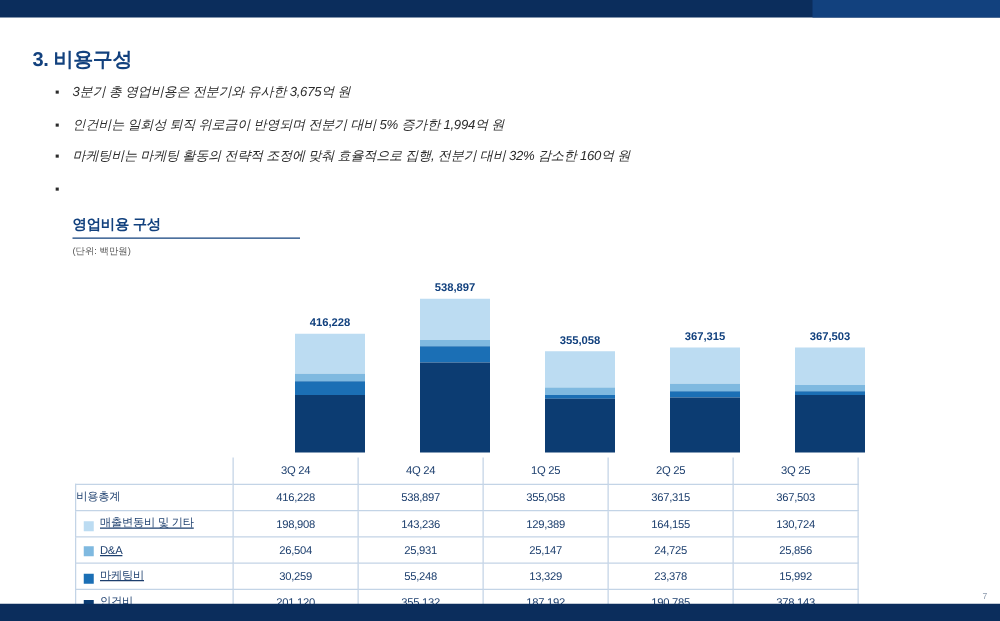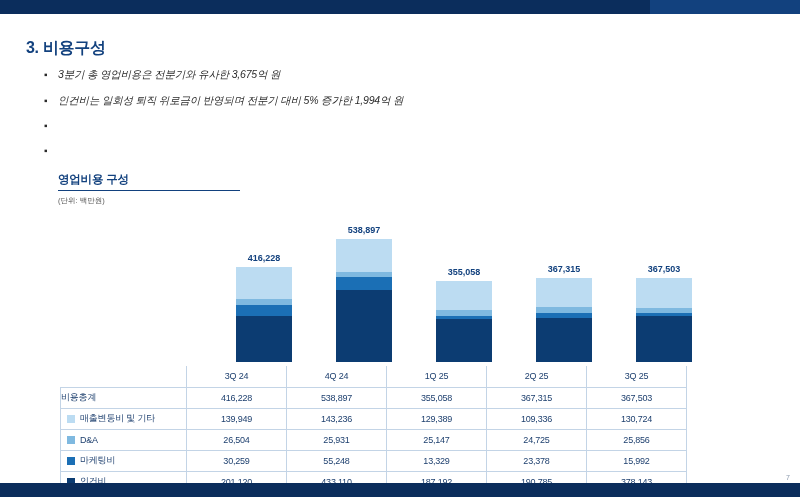--- a/index.html
+++ b/index.html
@@ -144,21 +144,21 @@
   }
   .tbl tr.head td.blank {
     border: none;
   }
   .swatch {
     display: inline-block;
     width: 8px; height: 8px;
     margin-right: 5px;
     vertical-align: -1px;
   }
-  .lbl-inner { display: flex; align-items: center; }
+  .lbl-inner { display: flex; align-items: flex-end; text-decoration: underline; }
 </style>
 </head>
 <body>
 
 <div id="slide">
   <div class="top-bar">
     <div class="top-bar-accent"></div>
   </div>
 
   <div class="title">3. 비용구성</div>
@@ -167,20 +167,21 @@
     <div class="bullet">
       <span class="dot">▪</span>
       <span class="txt">3분기 총 영업비용은 전분기와 유사한 3,675억 원</span>
     </div>
     <div class="bullet">
       <span class="dot">▪</span>
       <span class="txt">인건비는 일회성 퇴직 위로금이 반영되며 전분기 대비 5% 증가한 1,994억 원</span>
     </div>
     <div class="bullet">
       <span class="dot">▪</span>
+      <span class="txt">마케팅비는 마케팅 활동의 전략적 조정에 맞춰 효율적으로 집행, 전분기 대비 32% 감소한 160억 원</span>
     </div>
     <div class="bullet">
       <span class="dot">▪</span>
     </div>
   </div>
 
   <div class="chart-area">
     <div class="chart-title">영업비용 구성</div>
     <div class="chart-unit">(단위: 백만원)</div>
 
@@ -258,24 +259,24 @@
             <td>367,315</td>
             <td>367,503</td>
           </tr>
           <tr>
             <td class="lbl">
               <span class="lbl-inner">
                 <span class="swatch" style="background: rgb(188, 220, 242);"></span>
                 <span>매출변동비 및 기타</span>
               </span>
             </td>
-            <td>139,949</td>
+            <td>198,908</td>
             <td>143,236</td>
             <td>129,389</td>
-            <td>109,336</td>
+            <td>164,155</td>
             <td>130,724</td>
           </tr>
           <tr>
             <td class="lbl">
               <span class="lbl-inner">
                 <span class="swatch" style="background: rgb(127, 185, 224);"></span>
                 <span>D&amp;A</span>
               </span>
             </td>
             <td>26,504</td>
@@ -298,21 +299,21 @@
             <td>15,992</td>
           </tr>
           <tr>
             <td class="lbl">
               <span class="lbl-inner">
                 <span class="swatch" style="background: rgb(12, 60, 114);"></span>
                 <span>인건비</span>
               </span>
             </td>
             <td>201,120</td>
-            <td>433,110</td>
+            <td>355,132</td>
             <td>187,192</td>
             <td>190,785</td>
             <td>378,143</td>
           </tr>
         </tbody>
     </table>
   </div>
 
   <div class="bottom-bar"></div>
   <div class="page-num">7</div>

